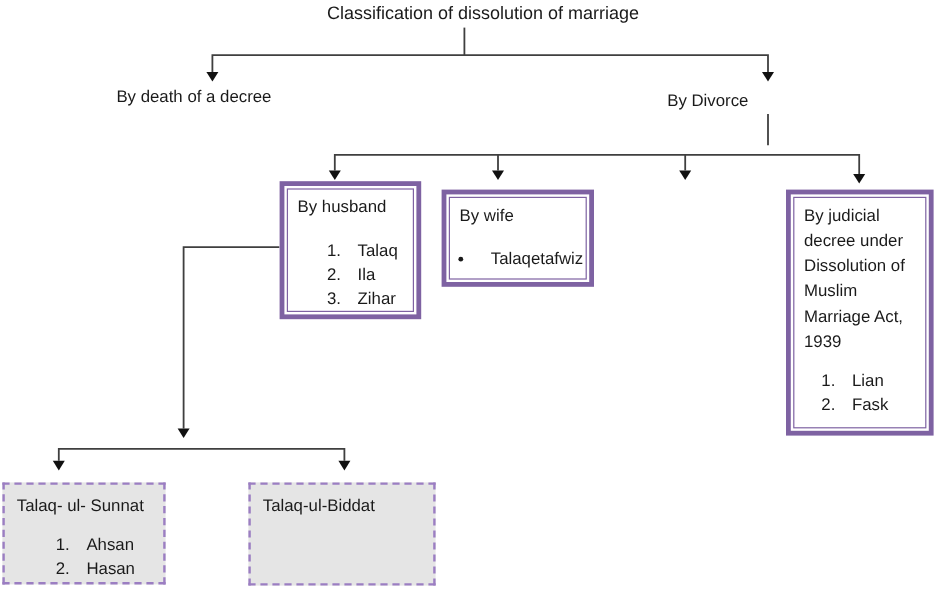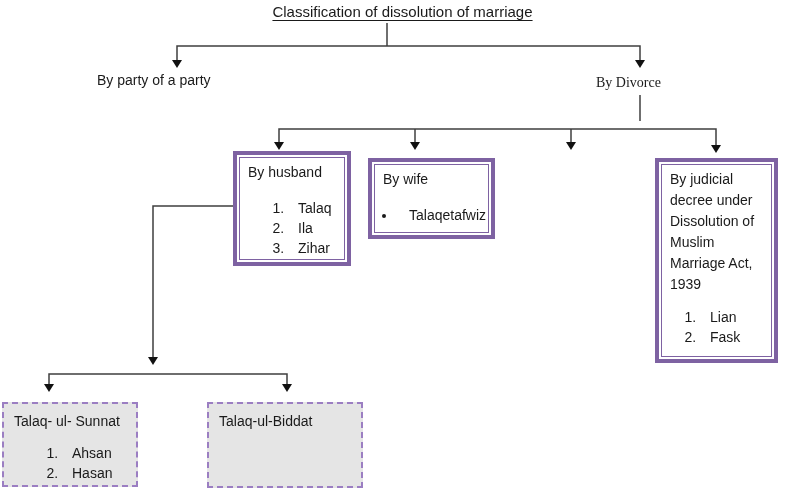--- a/index.html
+++ b/index.html
@@ -5,27 +5,27 @@
   html,body{margin:0;padding:0;background:#fff;}
   .canvas{
     position:relative;width:787px;height:492px;background:#fff;overflow:hidden;
     font-family:"Liberation Sans",sans-serif;color:var(--text,#1a1a1a);font-size:14px;
   }
   .connectors{position:absolute;left:0;top:0;width:787px;height:492px;}
   .connectors path{stroke:var(--line,#3f3f3f);stroke-width:1.5;fill:none;}
   .connectors polygon{fill:var(--arrow,#111);}
   .title{
     position:absolute;left:230px;top:3px;width:345px;text-align:center;
-    font-size:15px;text-decoration:underline;text-underline-offset:3px;
+    font-size:15px;text-underline-offset:3px;
   }
   .label{position:absolute;line-height:20px;}
   .death-label{left:97px;top:70px;width:170px;}
   .death-line2{margin-top:14px;padding-left:20px;}
   .squiggle{text-decoration:underline wavy var(--squiggle,#2f8f2f);text-decoration-thickness:1px;text-underline-offset:3px;}
-  .divorce-label{left:596px;top:73px;font-family:Liberation Serif, serif;}
+  .divorce-label{left:556px;top:73px;}
   .box{position:absolute;border:4px solid var(--box-border,#7e62a2);background:#fff;box-sizing:border-box;}
   .box-inner{position:absolute;inset:2px;border:1px solid var(--box-border,#7e62a2);padding:4px 5px 4px 8px;overflow:hidden;}
   .dashed-box{position:absolute;border:2px dashed var(--dashed-border,#9b7ec2);background:#e5e5e5;box-sizing:border-box;padding:7px 5px 5px 10px;overflow:hidden;}
   .box-heading{line-height:21px;}
   ol.num-list{margin:15px 0 0 0;padding-left:40px;}
   ol.num-list li{padding-left:10px;line-height:20px;}
   ol.num-list.wide-indent{padding-left:48px;}
   ul.bullet-list{margin:15px 0 0 0;padding-left:14px;list-style:disc;}
   ul.bullet-list li{padding-left:12px;line-height:20px;}
 </style>
@@ -57,21 +57,21 @@
       <polygon points="711,145 721,145 716,153"></polygon>
       <polygon points="148,357 158,357 153,365"></polygon>
       <polygon points="44,384 54,384 49,392"></polygon>
       <polygon points="282,384 292,384 287,392"></polygon>
     </g>
   </svg>
 
   <div class="title">Classification of dissolution of marriage</div>
 
   <div class="label death-label">
-    <div>By party of a party</div>
+    <div>By death of a decree</div>
   </div>
 
   <div class="label divorce-label">By Divorce</div>
 
   <div class="box" style="left:233px;top:151px;width:118px;height:115px;">
     <div class="box-inner">
       <div class="box-heading">By husband</div>
       <ol class="num-list">
           <li>Talaq</li>
           <li>Ila</li>

